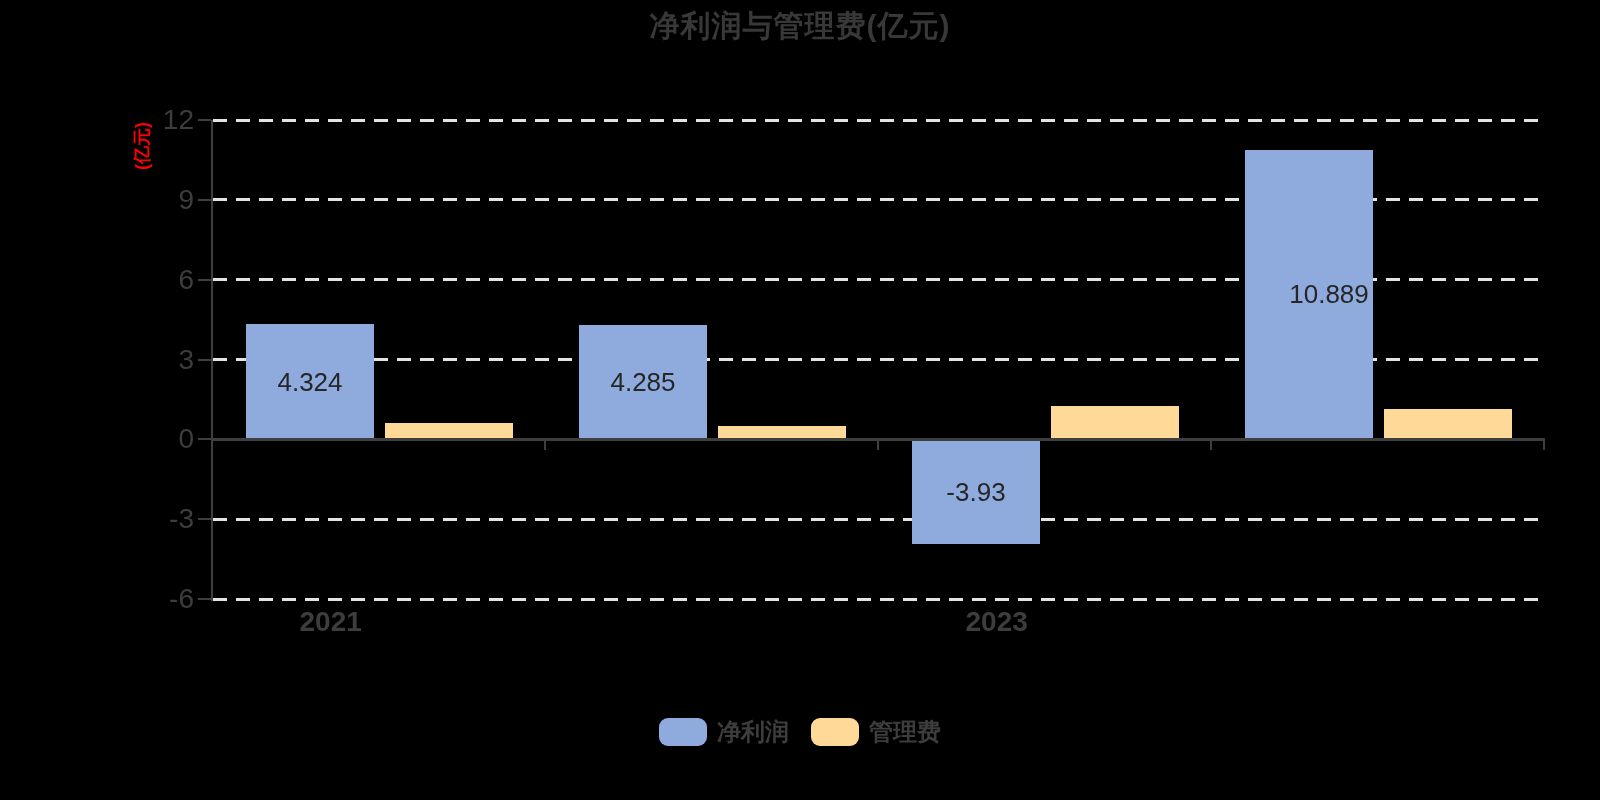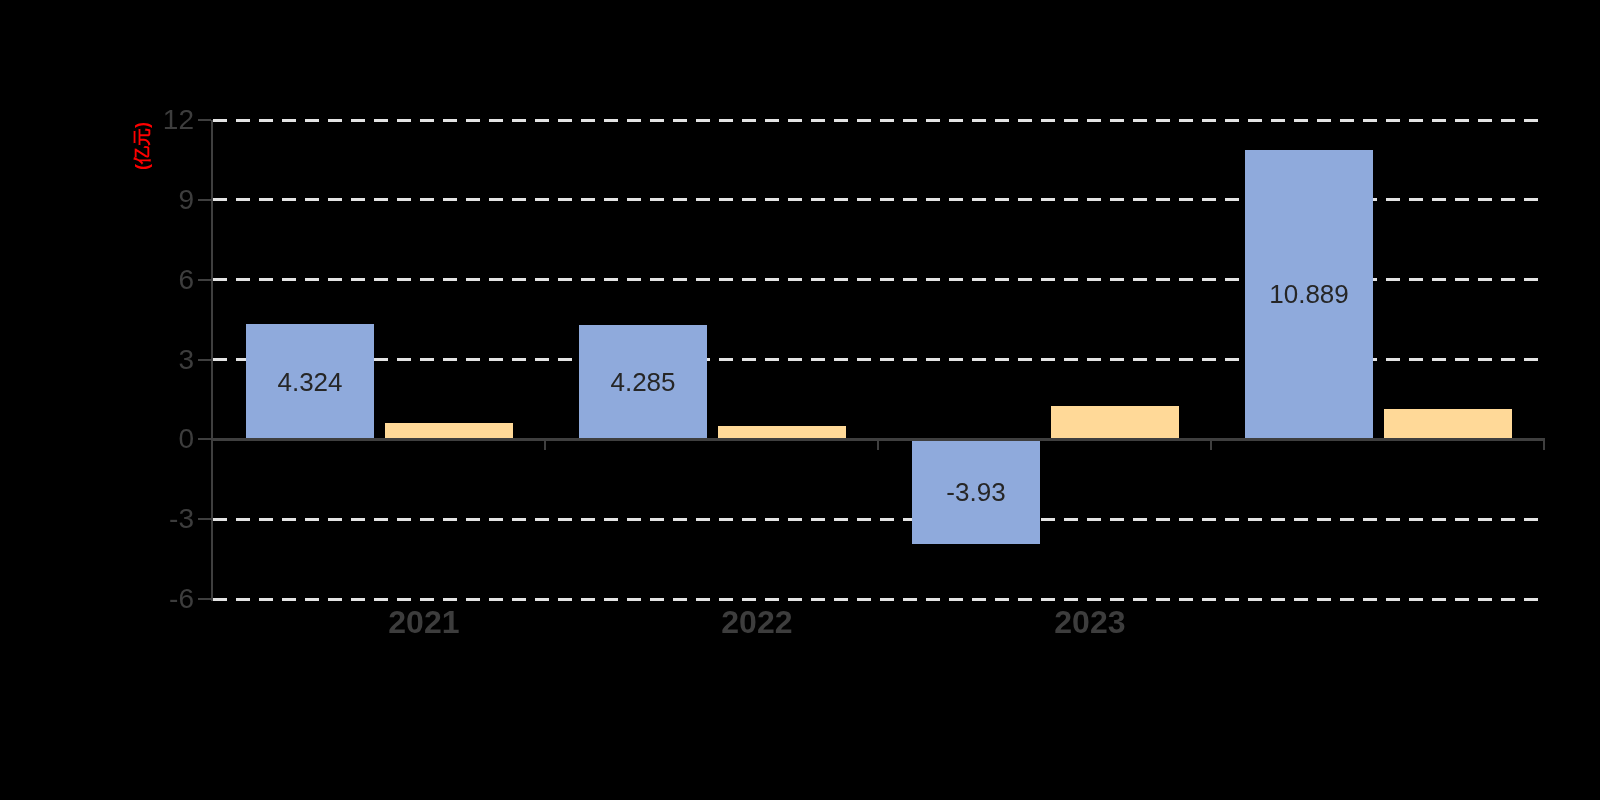--- a/index.html
+++ b/index.html
@@ -21,27 +21,28 @@
   }
   .legend-item{display:flex;align-items:center;gap:10px;}
   .swatch{display:inline-block;width:48px;height:28px;border-radius:9px;}
   .legend-label{font-size:24px;font-weight:bold;}
   .footer{
     position:absolute;top:773px;left:0;width:100%;text-align:center;
     font-size:16px;font-weight:bold;letter-spacing:1px;
   }
   .abs{position:absolute;}
   .ytick-label{font-size:28px;text-align:right;line-height:34px;}
-  .xtick-label{font-size:32px;font-weight:600;text-align:right;line-height:34px;}
+  .xtick-label{font-size:28px;font-weight:600;text-align:left;line-height:34px;}
   .bar-value{font-size:26px;text-align:center;line-height:32px;}
 </style>
 </head>
 <body>
 
 <div class="chart" style="background: rgb(0, 0, 0);">
+  <div class="title" style="color: rgb(56, 56, 56);">净利润与管理费(亿元)</div>
   <div class="ylabel" style="color: rgb(255, 0, 0);">(亿元)</div>
 
   <div id="plot" class="abs" style="left:8px;top:0;width:1600px;height:800px;">
       <div class="abs" style="left: 205px; top: 118.5px; width: 1332px; height: 3px; background: repeating-linear-gradient(to right, rgb(227, 227, 227) 0px, rgb(227, 227, 227) 14px, transparent 14px, transparent 23px);"></div>
       <div class="abs" style="left: 205px; top: 198.333px; width: 1332px; height: 3px; background: repeating-linear-gradient(to right, rgb(227, 227, 227) 0px, rgb(227, 227, 227) 14px, transparent 14px, transparent 23px);"></div>
       <div class="abs" style="left: 205px; top: 278.167px; width: 1332px; height: 3px; background: repeating-linear-gradient(to right, rgb(227, 227, 227) 0px, rgb(227, 227, 227) 14px, transparent 14px, transparent 23px);"></div>
       <div class="abs" style="left: 205px; top: 358px; width: 1332px; height: 3px; background: repeating-linear-gradient(to right, rgb(227, 227, 227) 0px, rgb(227, 227, 227) 14px, transparent 14px, transparent 23px);"></div>
       <div class="abs" style="left: 205px; top: 517.667px; width: 1332px; height: 3px; background: repeating-linear-gradient(to right, rgb(227, 227, 227) 0px, rgb(227, 227, 227) 14px, transparent 14px, transparent 23px);"></div>
       <div class="abs" style="left: 205px; top: 597.5px; width: 1332px; height: 3px; background: repeating-linear-gradient(to right, rgb(227, 227, 227) 0px, rgb(227, 227, 227) 14px, transparent 14px, transparent 23px);"></div>
       <div class="abs" style="left: 238px; top: 324.267px; width: 128px; height: 115.066px; background: rgb(143, 170, 220);"></div>
@@ -68,20 +69,29 @@
       <div class="abs ytick-label" style="left: 100px; top: 502.167px; width: 86px; color: rgb(61, 61, 61);">-3</div>
       <div class="abs" style="left: 190px; top: 598px; width: 13px; height: 2px; background: rgb(63, 63, 63);"></div>
       <div class="abs ytick-label" style="left: 100px; top: 582px; width: 86px; color: rgb(61, 61, 61);">-6</div>
       <div class="abs" style="left: 536px; top: 441.333px; width: 2px; height: 9px; background: rgb(63, 63, 63);"></div>
       <div class="abs" style="left: 869px; top: 441.333px; width: 2px; height: 9px; background: rgb(63, 63, 63);"></div>
       <div class="abs" style="left: 1202px; top: 441.333px; width: 2px; height: 9px; background: rgb(63, 63, 63);"></div>
       <div class="abs" style="left: 1535px; top: 441.333px; width: 2px; height: 9px; background: rgb(63, 63, 63);"></div>
       <div class="abs bar-value" style="left: 238px; top: 365.8px; width: 128px; color: rgb(38, 38, 38);">4.324</div>
       <div class="abs bar-value" style="left: 571px; top: 366.319px; width: 128px; color: rgb(38, 38, 38);">4.285</div>
       <div class="abs bar-value" style="left: 904px; top: 475.624px; width: 128px; color: rgb(38, 38, 38);">-3.93</div>
-      <div class="abs bar-value" style="left: 1237px; top: 278.449px; width: 128px; color: rgb(38, 38, 38);">10.889</div>
+      <div class="abs bar-value" style="left: 1237px; top: 278.449px; width: 128px; color: rgb(38, 38, 38); padding-left: 20px;">10.889</div>
       <div class="abs xtick-label" style="left: 291.5px; top: 605px; width: 160px; color: rgb(61, 61, 61);">2021</div>
-      <div class="abs xtick-label" style="left: 624.5px; top: 605px; width: 160px; color: rgb(61, 61, 61);">2022</div>
       <div class="abs xtick-label" style="left: 957.5px; top: 605px; width: 160px; color: rgb(61, 61, 61);">2023</div>
     </div>
 
+  <div class="legend">
+    <div class="legend-item">
+      <span class="swatch" style="background: rgb(143, 170, 220);"></span>
+      <span class="legend-label" style="color: rgb(61, 61, 61);">净利润</span>
+    </div>
+    <div class="legend-item">
+      <span class="swatch" style="background: rgb(255, 217, 152);"></span>
+      <span class="legend-label" style="color: rgb(61, 61, 61);">管理费</span>
+    </div>
+  </div>
 
 </div>
 
 </body></html>

